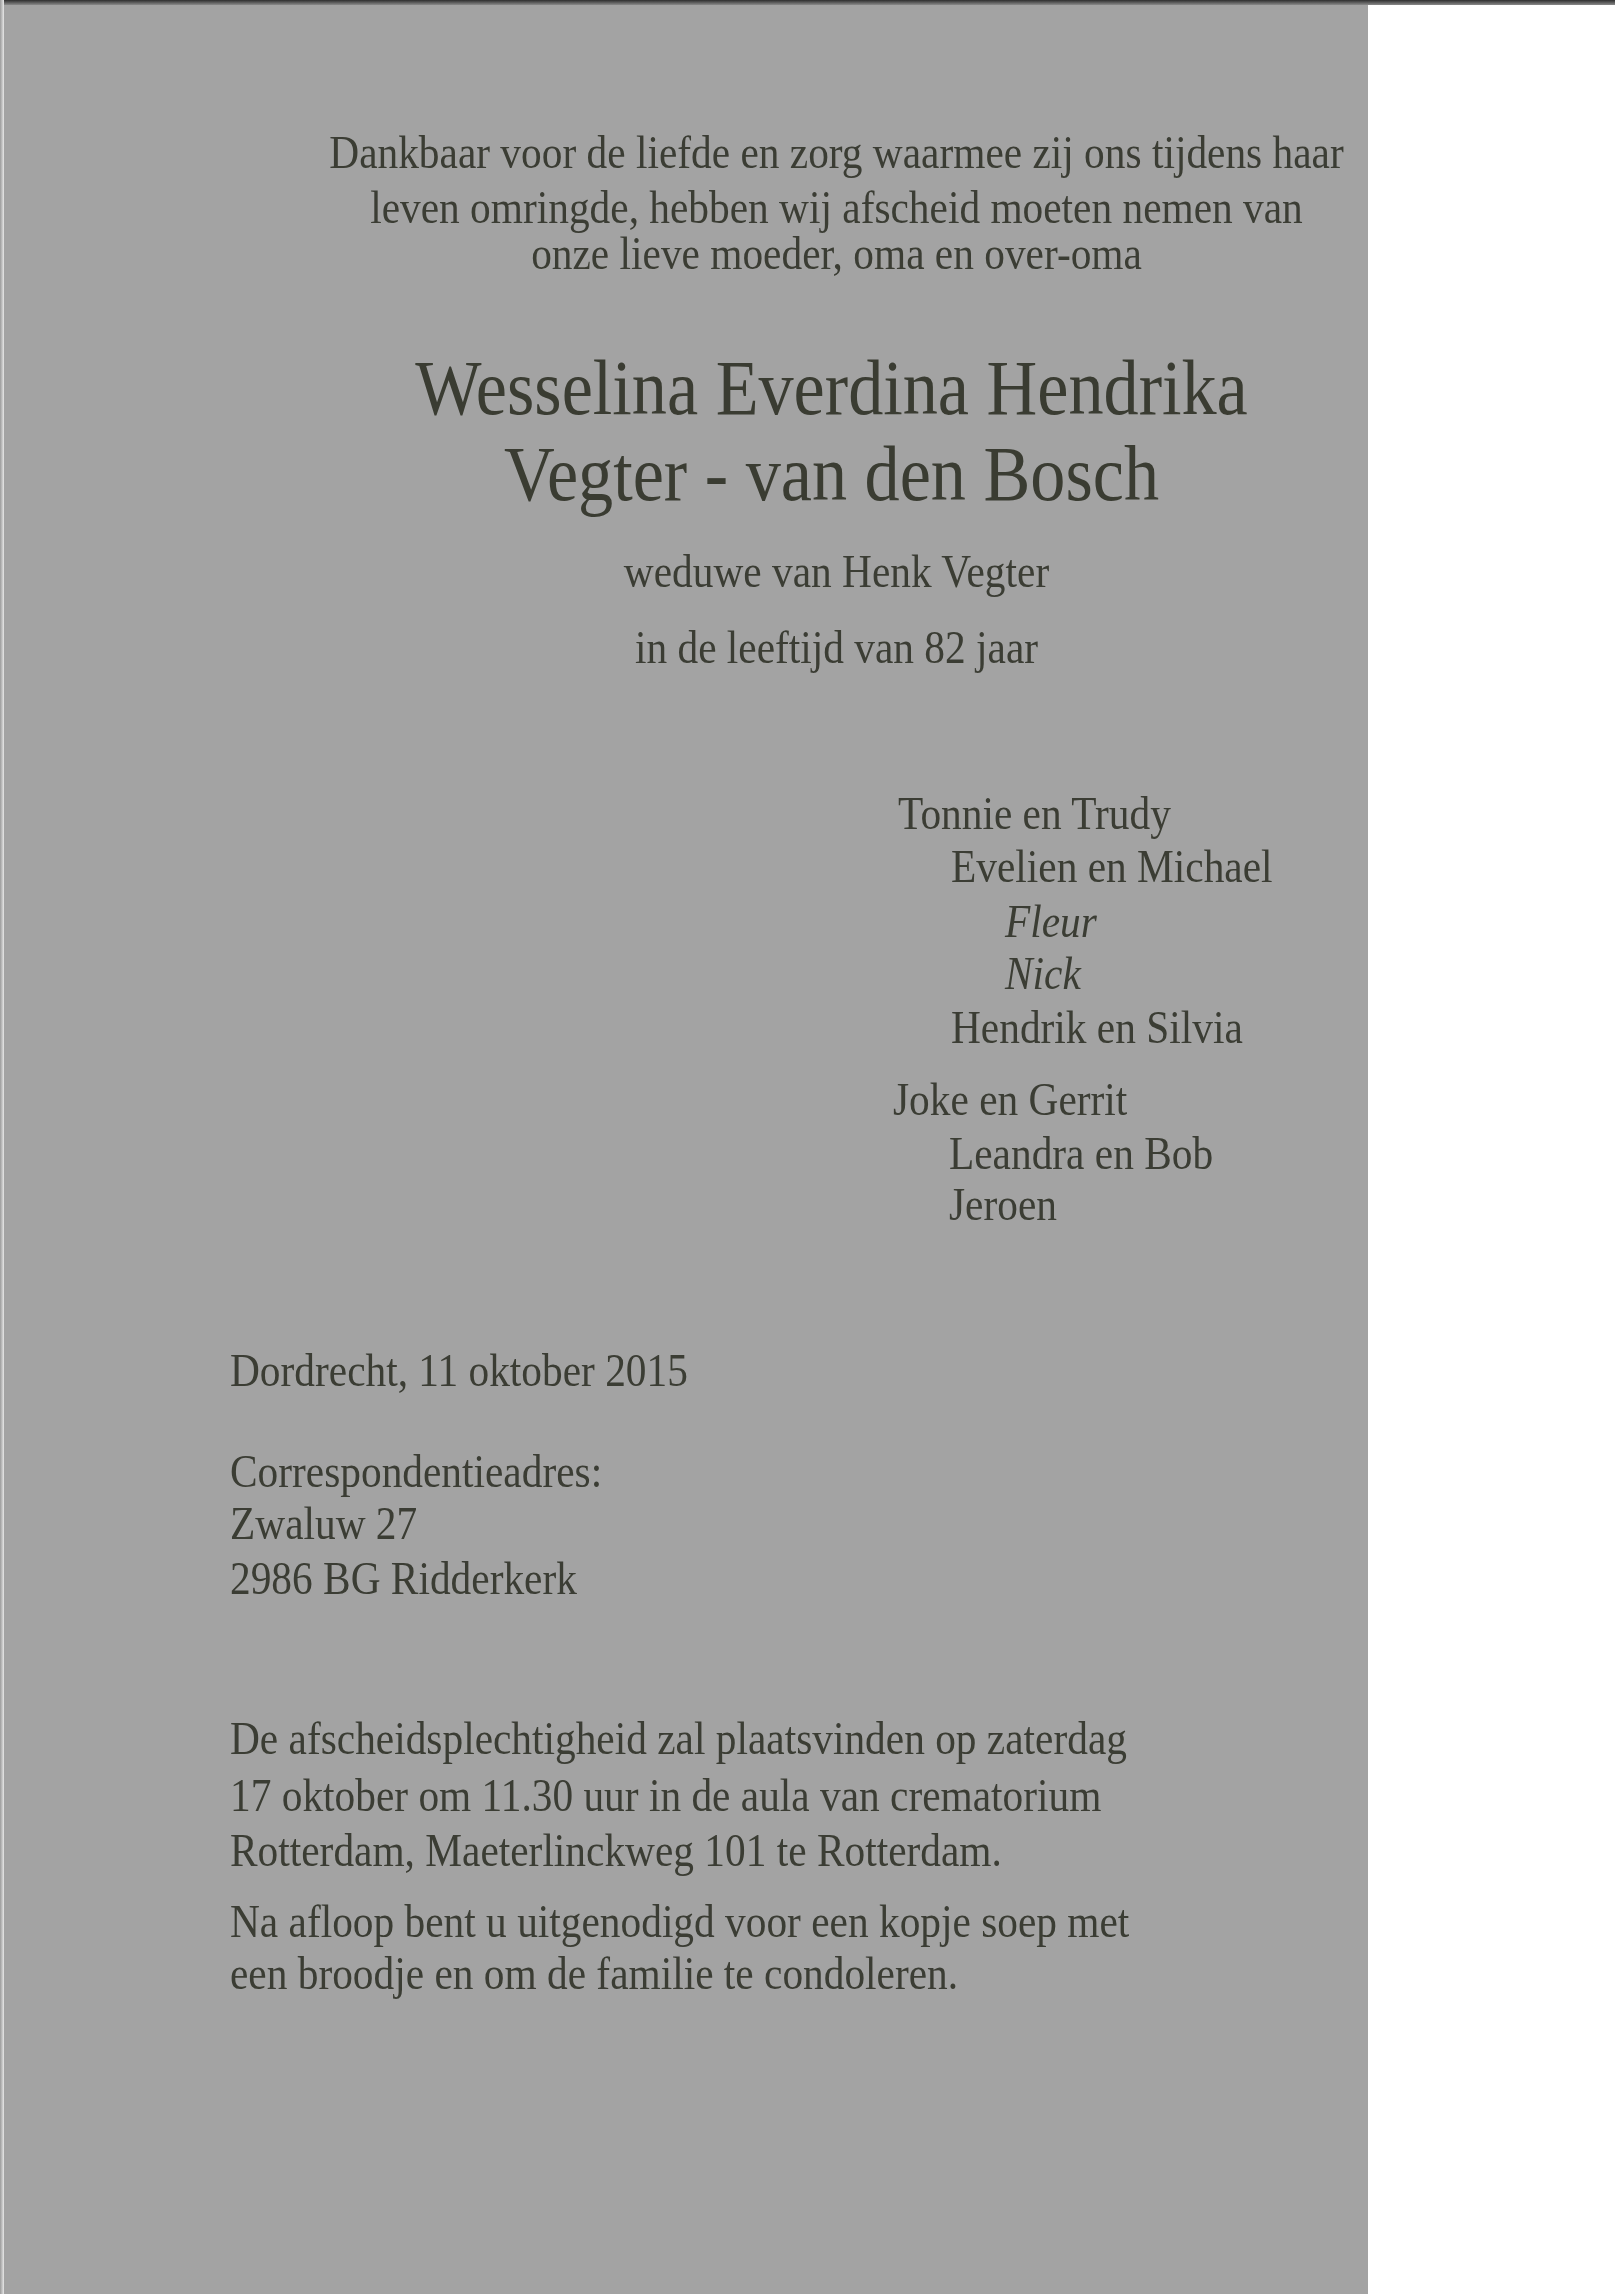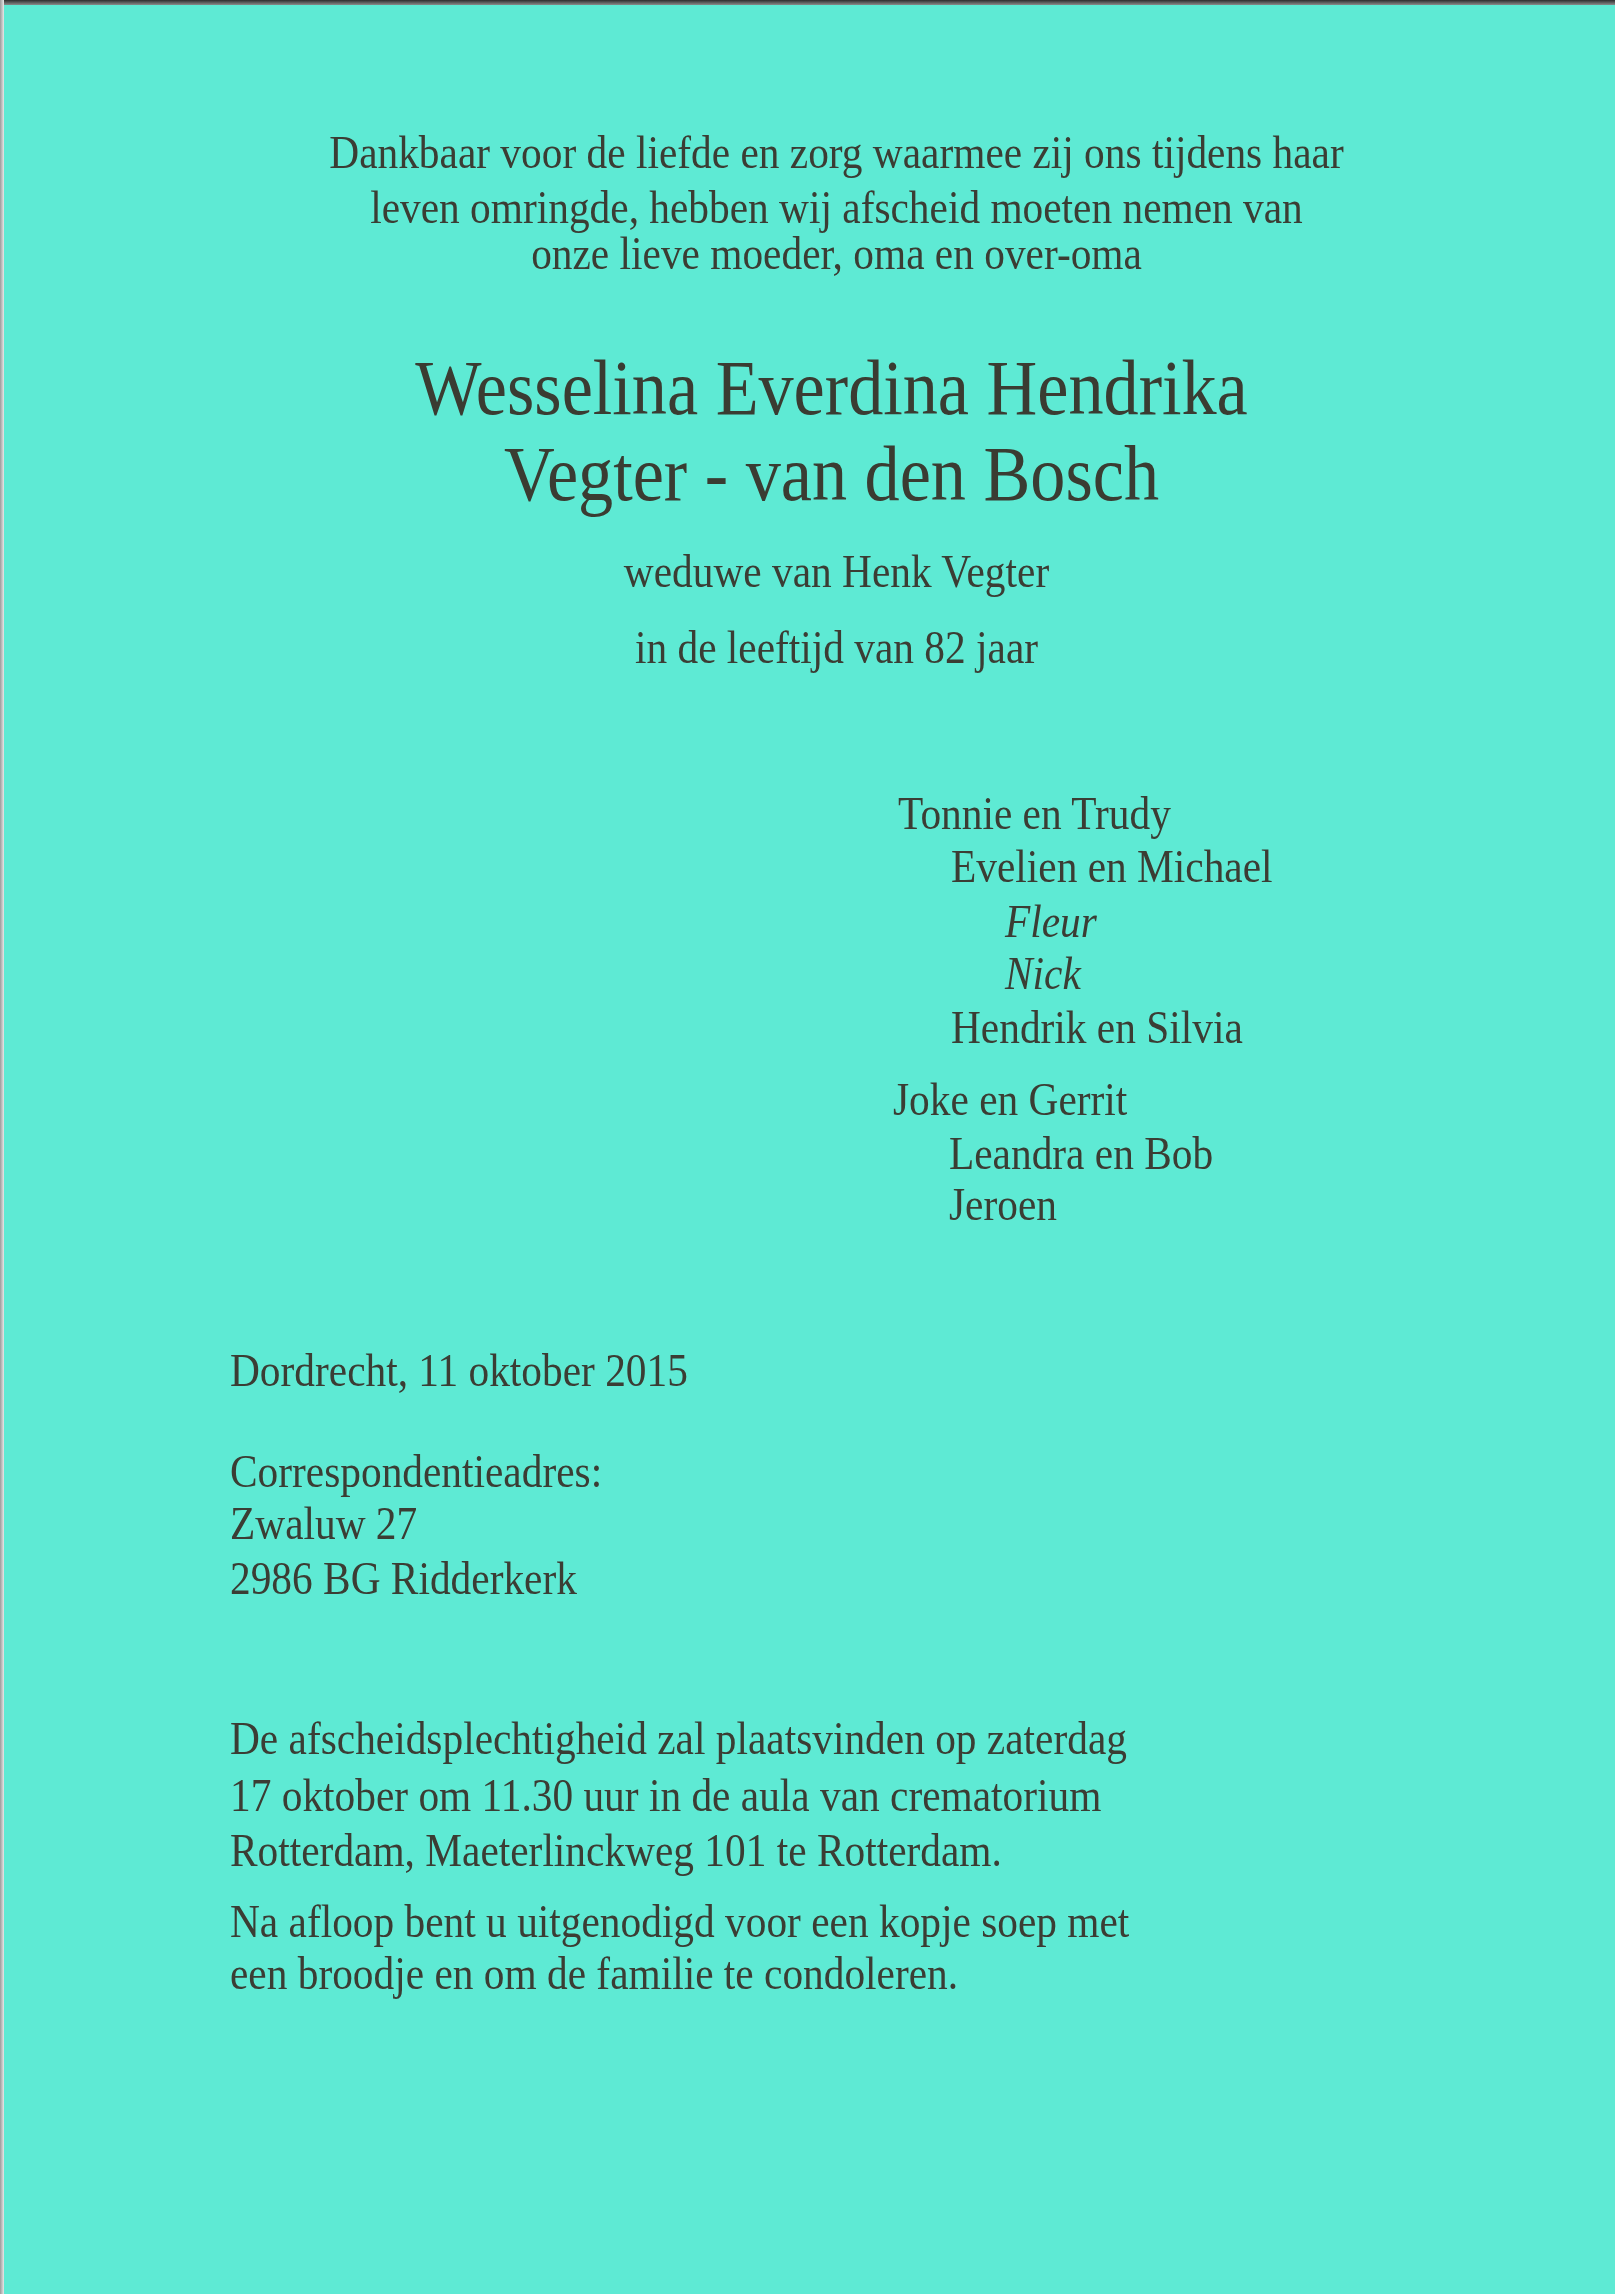--- a/index.html
+++ b/index.html
@@ -1,22 +1,22 @@
 <!DOCTYPE html>
 <html style="font-size:15px"><head>
 <meta charset="utf-8">
 <style>
   html, body { margin: 0; padding: 0; }
   body {
     width: 1615px; height: 2295px; position: relative; overflow: hidden;
     background: #ffffff;
   }
   .page {
-    position: absolute; left: 0; top: 0; width: 1615px; height: 2295px;
-    background: #5eead4;
+    position: absolute; left: 0; top: 0; width: 1368px; height: 2295px;
+    background: #a3a3a3;
   }
   .scan-top {
     position: absolute; left: 0; top: 0; width: 1615px; height: 4.7px;
     background: linear-gradient(to bottom, #2e2e2e, #8a8a8a);
   }
   .scan-left {
     position: absolute; left: 0; top: 0; width: 3.7px; height: 2295px;
     background: linear-gradient(to right, #9a9a9a, #e8e8e8);
   }
   .line {

